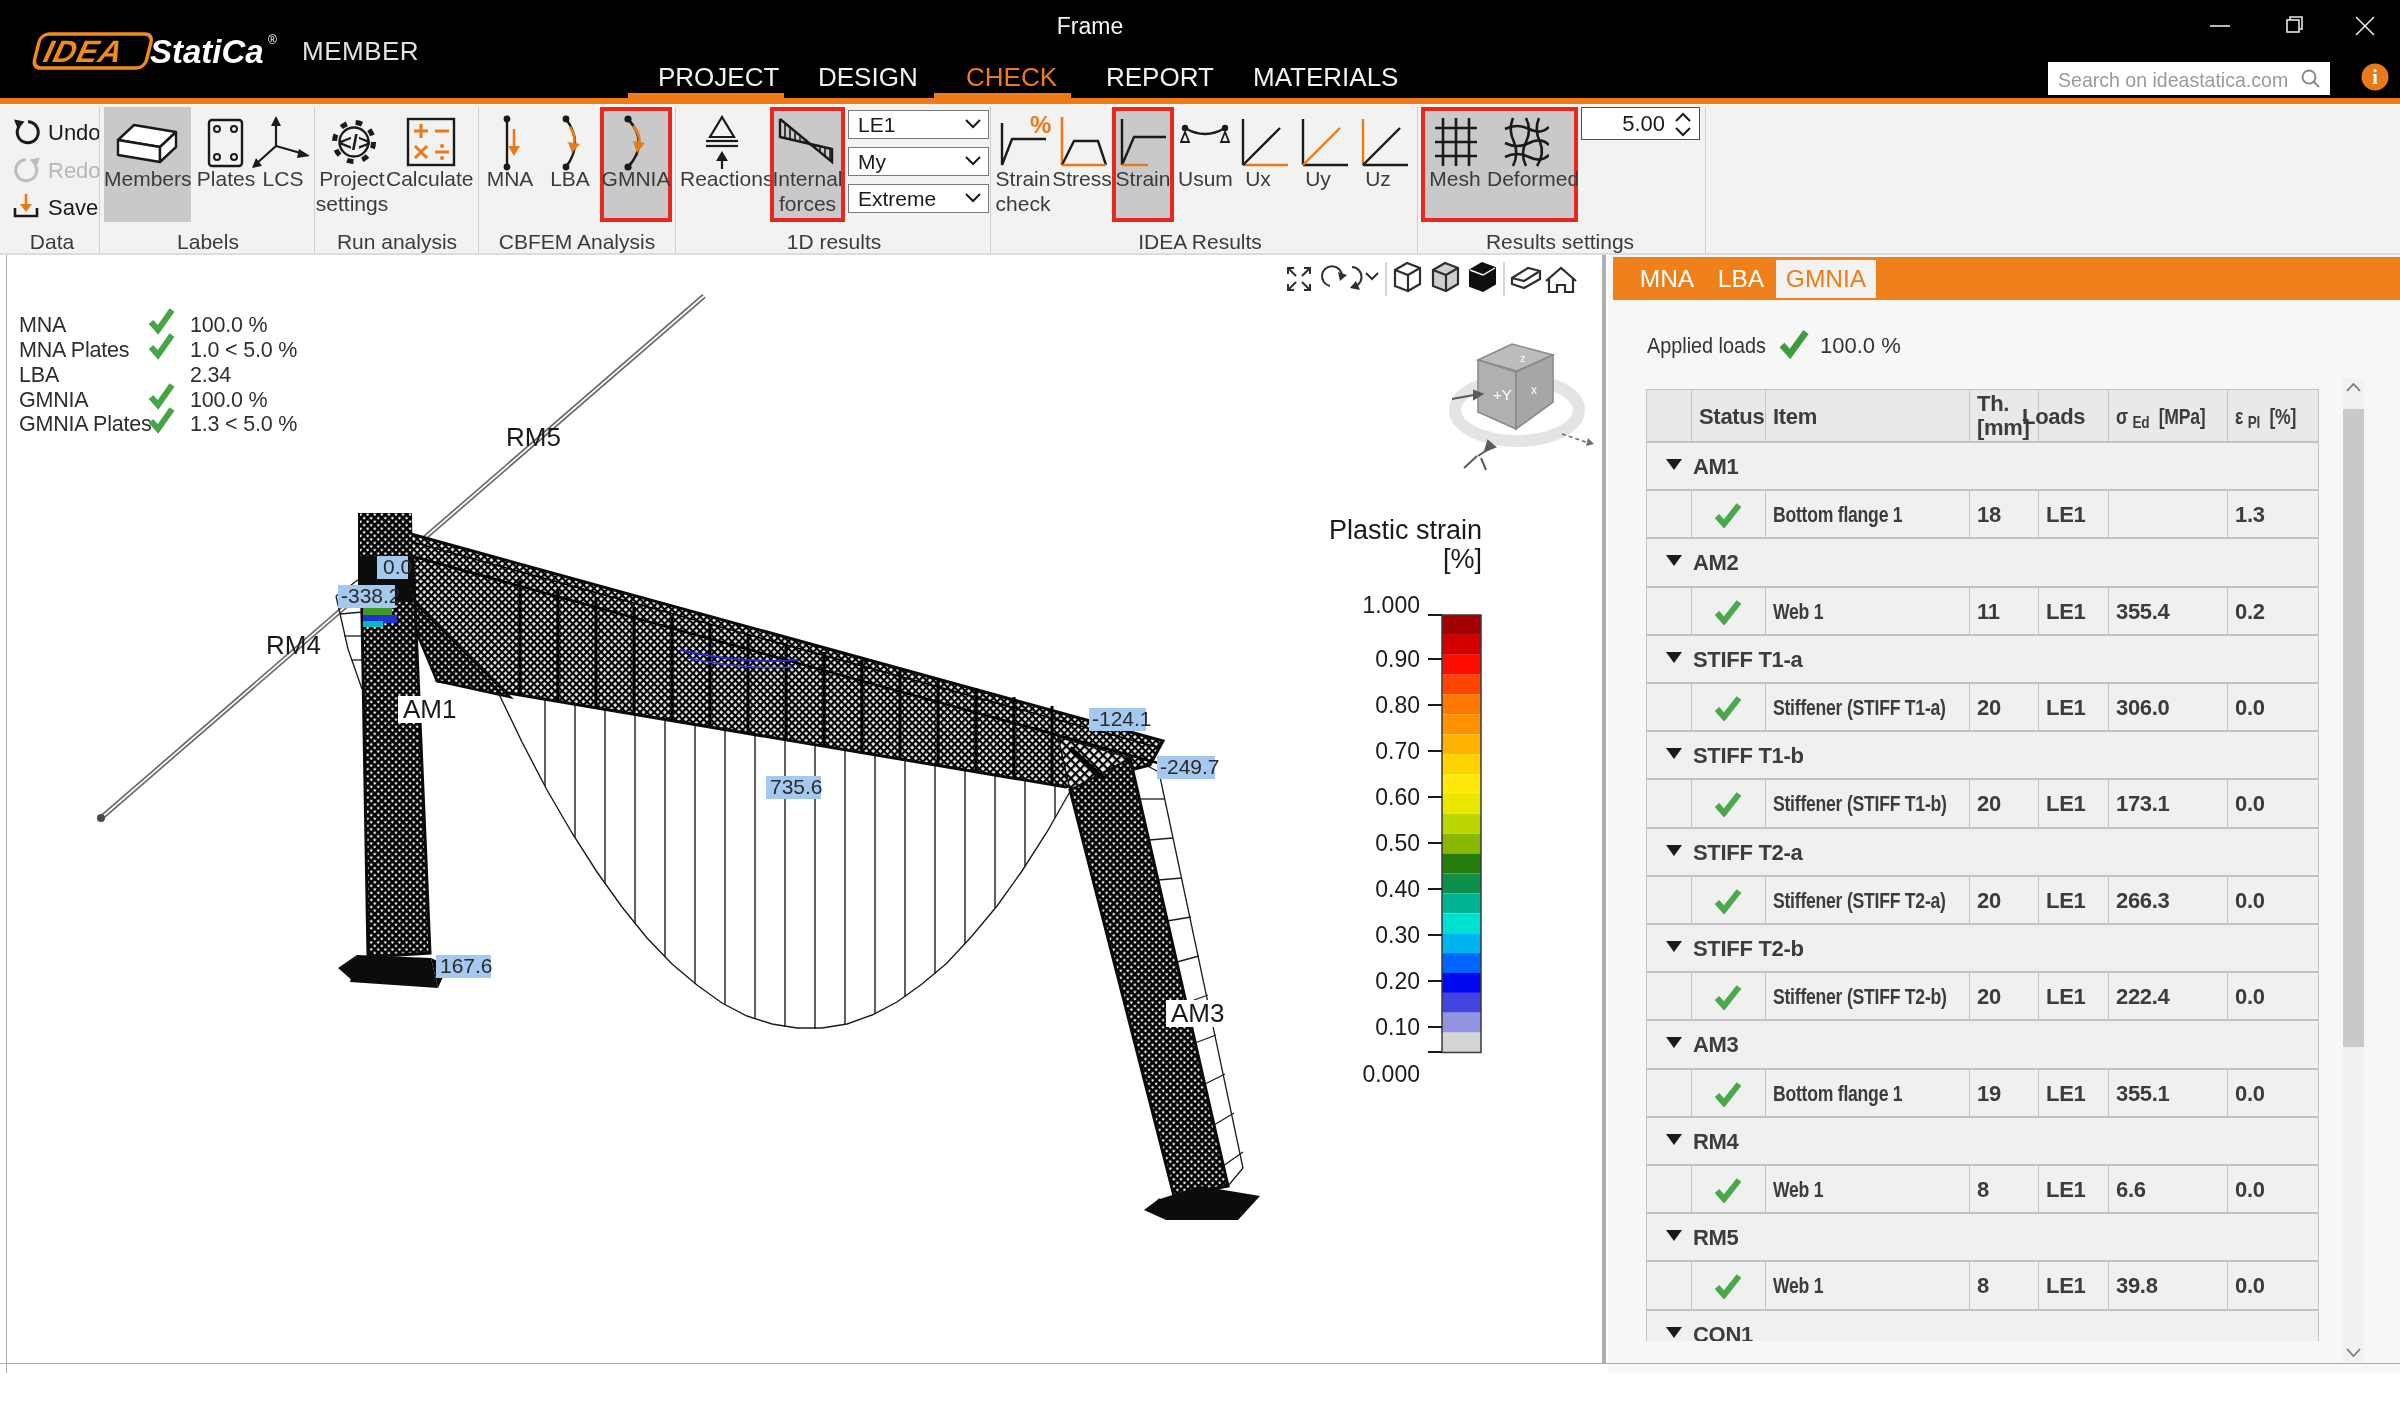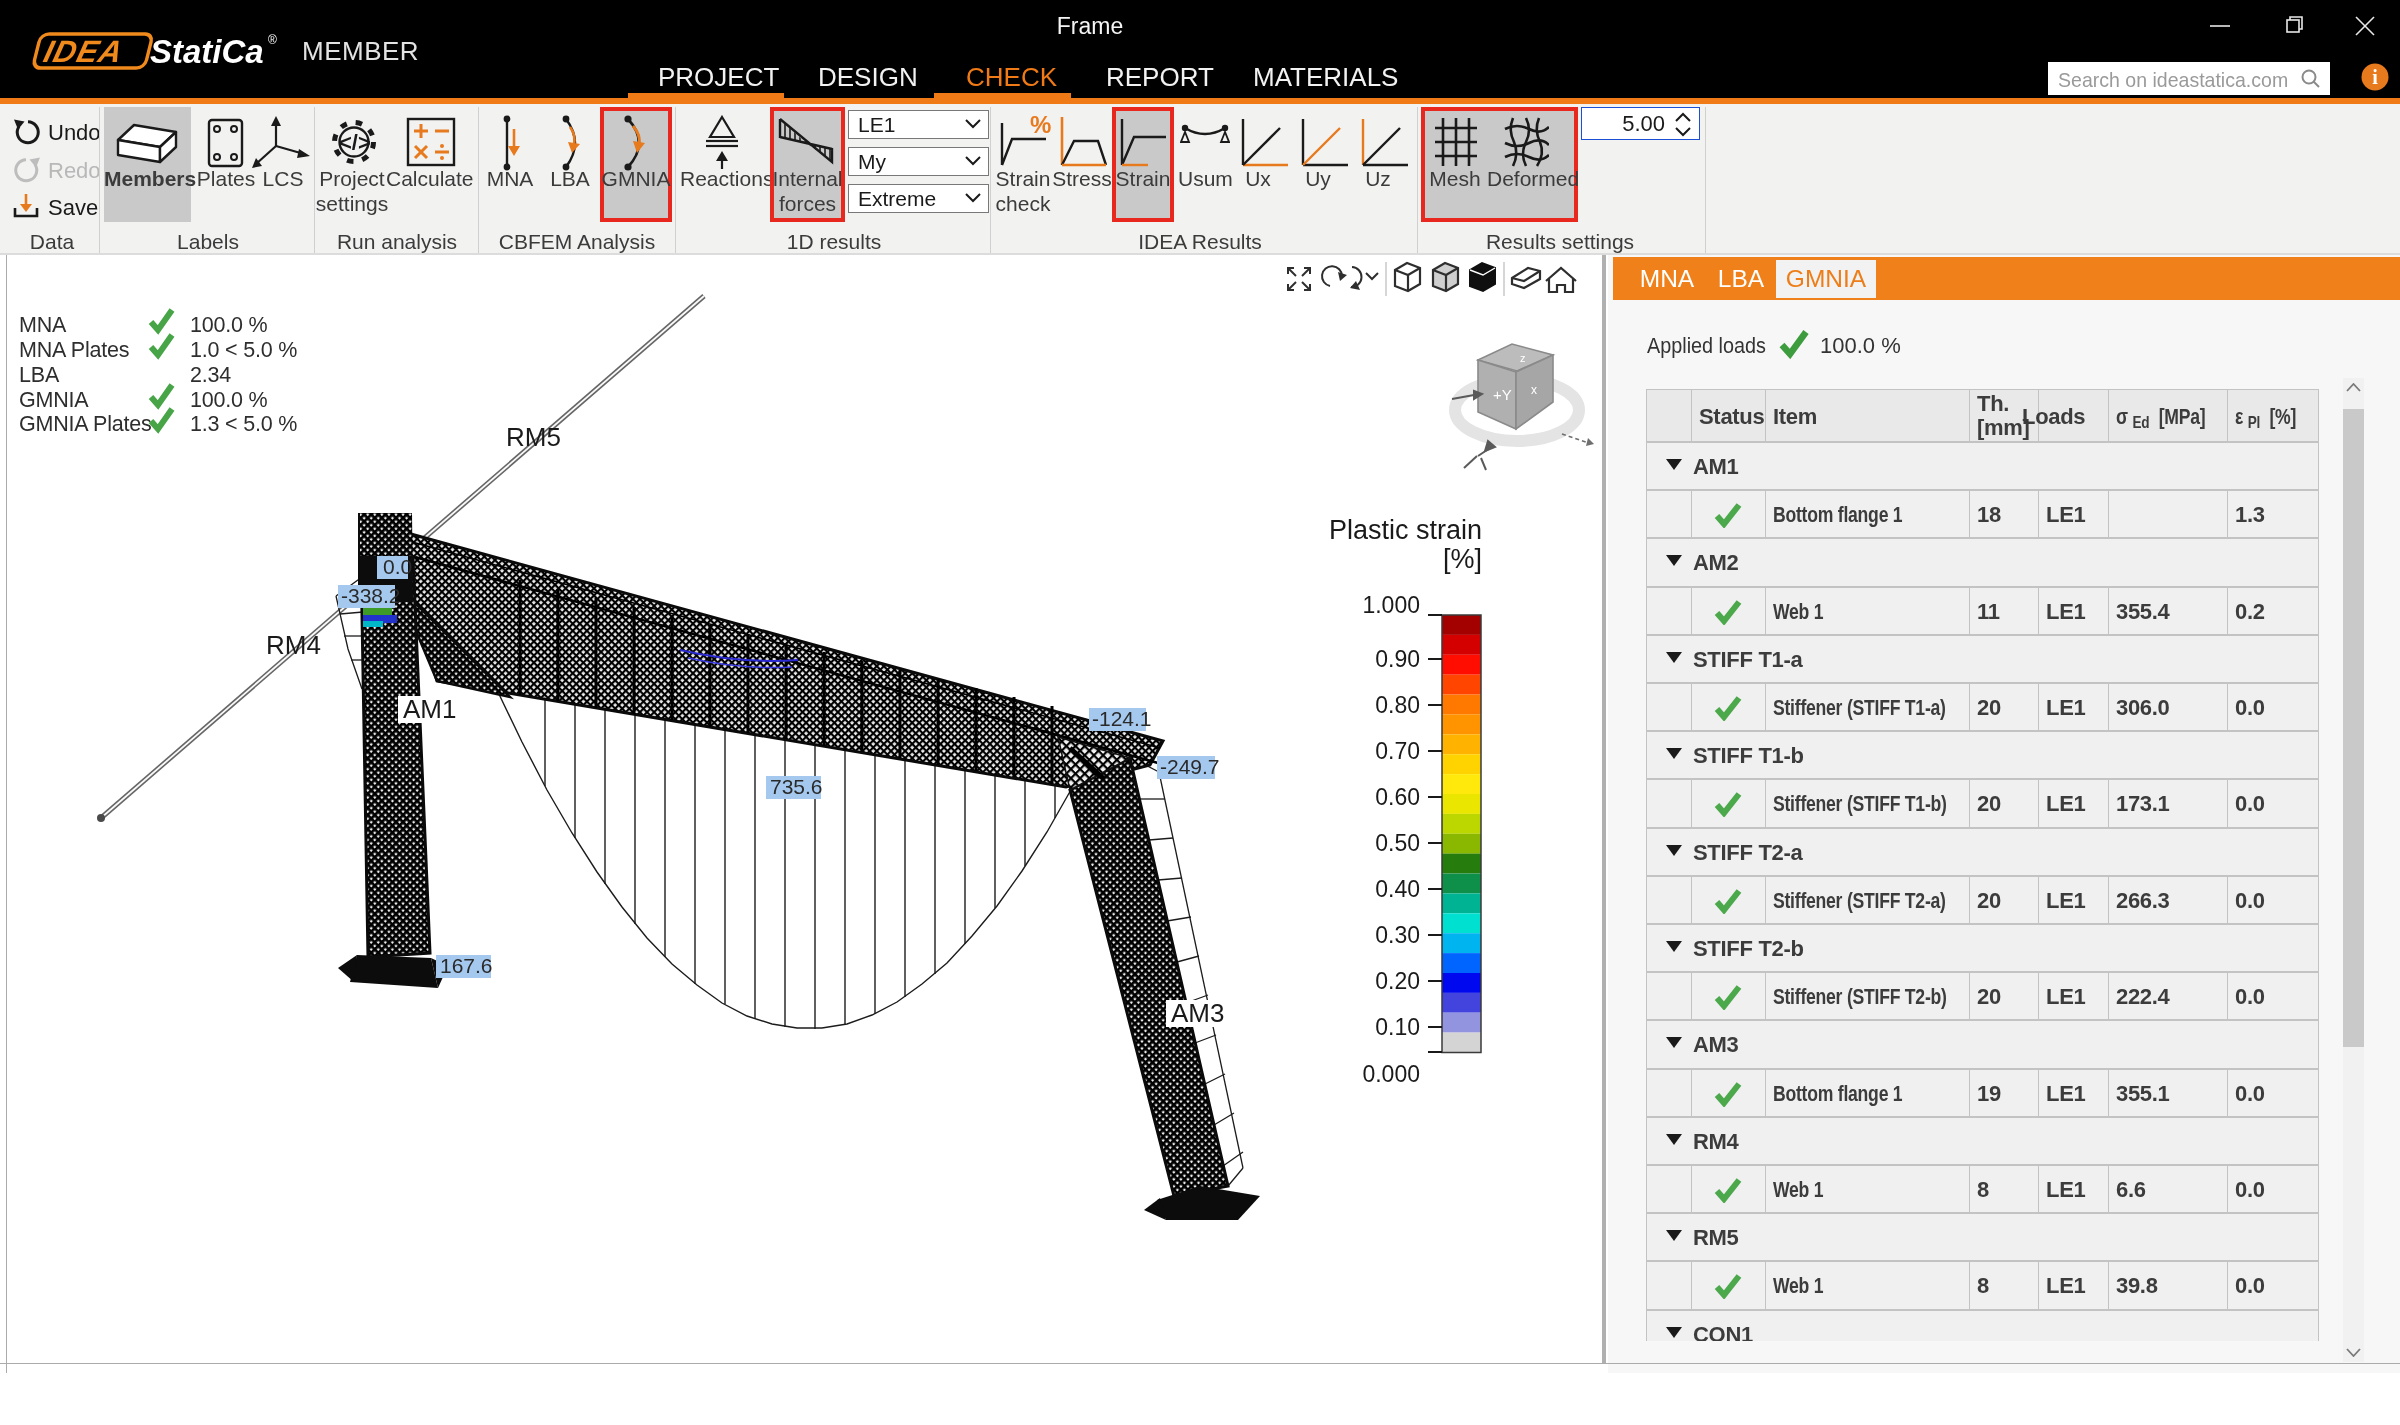--- a/index.html
+++ b/index.html
@@ -110,21 +110,21 @@
     <div class="vsep" style="left:99px;"></div>
 
     <div class="rbtn sel" style="left:104px; width:87px;"></div>
     <svg class="abs" style="left:113px; top:15px;" width="70" height="48" viewBox="0 0 70 48">
       <g fill="#fff" stroke="#1a1a1a" stroke-width="2.4" stroke-linejoin="round">
         <polygon points="5,21 21,6 63,13 47,28"></polygon>
         <polygon points="5,21 47,28 47,43 5,36"></polygon>
         <polygon points="47,28 63,13 63,28 47,43"></polygon>
       </g>
     </svg>
-    <div class="btnlabel" style="left:104px; width:87px;font-weight:bold;">Members</div>
+    <div class="btnlabel" style="left:104px; width:87px;">Members</div>
     <svg class="abs" style="left:207px; top:14px;" width="37" height="50" viewBox="0 0 37 50">
       <rect x="2" y="2" width="33" height="46" rx="3" fill="none" stroke="#1a1a1a" stroke-width="2.4"></rect>
       <circle cx="10" cy="11" r="3" fill="none" stroke="#1a1a1a" stroke-width="2"></circle>
       <circle cx="27" cy="11" r="3" fill="none" stroke="#1a1a1a" stroke-width="2"></circle>
       <circle cx="10" cy="39" r="3" fill="none" stroke="#1a1a1a" stroke-width="2"></circle>
       <circle cx="27" cy="39" r="3" fill="none" stroke="#1a1a1a" stroke-width="2"></circle>
     </svg>
     <div class="btnlabel" style="left:196px; width:60px;">Plates</div>
     <svg class="abs" style="left:252px; top:12px;" width="58" height="54" viewBox="0 0 58 54">
       <g stroke="#1a1a1a" stroke-width="2.2" fill="none">

